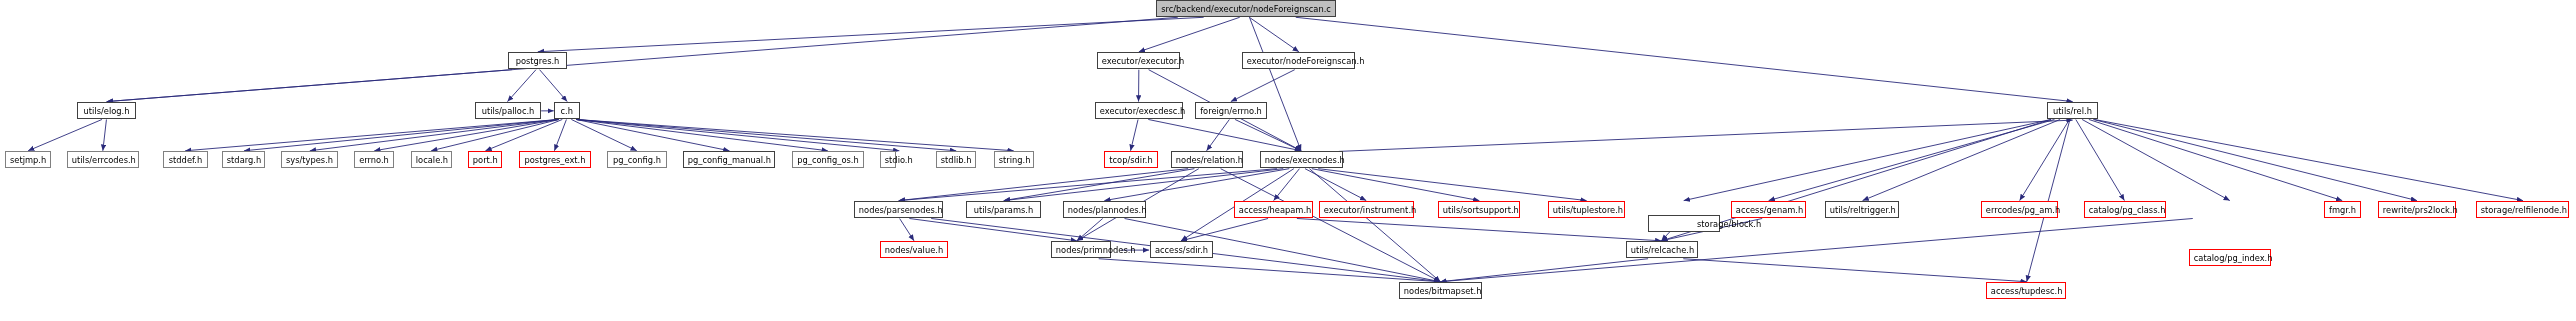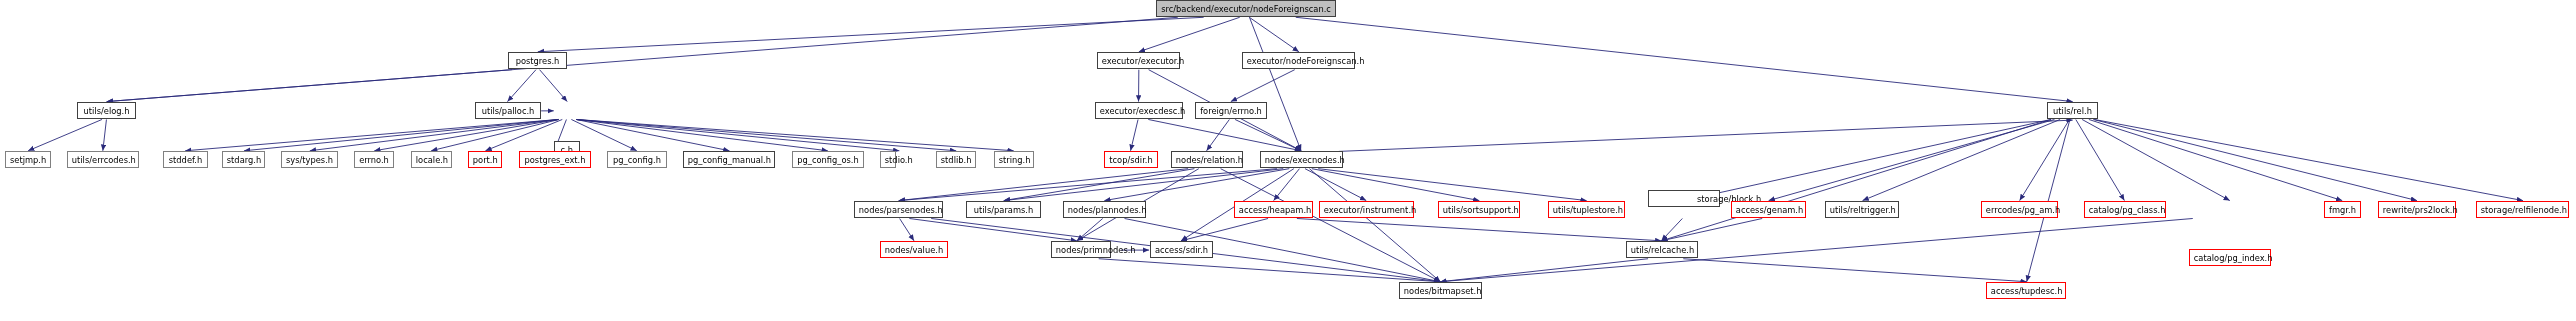--- a/index.html
+++ b/index.html
@@ -95,21 +95,21 @@
       <path d="M2635.32,405 L3173,441" stroke="#2a2a7a" stroke-width="1.4" fill="none" marker-end="url(#ah)"></path>
       <path d="M3433,342 L2255,441" stroke="#2a2a7a" stroke-width="1.4" fill="none" marker-end="url(#ah)"></path>
     </svg>
   <div id="nodes-layer">
       <div class="node root" style="left: 1156px; top: 0px; width: 180px;">src/backend/executor/nodeForeignscan.c</div>
       <div class="node dark" style="left: 508px; top: 52px; width: 59px;">postgres.h</div>
       <div class="node dark" style="left: 1097px; top: 52px; width: 83px;">executor/executor.h</div>
       <div class="node dark" style="left: 1242px; top: 52px; width: 113px;">executor/nodeForeignscan.h</div>
       <div class="node dark" style="left: 77px; top: 102px; width: 59px;">utils/elog.h</div>
       <div class="node dark" style="left: 475px; top: 102px; width: 66px;">utils/palloc.h</div>
-      <div class="node dark" style="left: 554px; top: 102px; width: 25.5px; margin-top: 39px;">c.h</div>
+      <div class="node dark" style="left: 554px; top: 102px; width: 25.5px;">c.h</div>
       <div class="node dark" style="left: 1095px; top: 102px; width: 88px;">executor/execdesc.h</div>
       <div class="node dark" style="left: 1195px; top: 102px; width: 72px;">foreign/errno.h</div>
       <div class="node dark" style="left: 2047px; top: 102px; width: 51px;">utils/rel.h</div>
       <div class="node" style="left: 5.1px; top: 151px; width: 46px;">setjmp.h</div>
       <div class="node" style="left: 67px; top: 151px; width: 72px;">utils/errcodes.h</div>
       <div class="node" style="left: 163px; top: 151px; width: 45px;">stddef.h</div>
       <div class="node" style="left: 222px; top: 151px; width: 43px;">stdarg.h</div>
       <div class="node" style="left: 281px; top: 151px; width: 57px;">sys/types.h</div>
       <div class="node" style="left: 354px; top: 151px; width: 40px;">errno.h</div>
       <div class="node" style="left: 411px; top: 151px; width: 41px;">locale.h</div>
@@ -124,21 +124,21 @@
       <div class="node red" style="left: 1104px; top: 151px; width: 54px;">tcop/sdir.h</div>
       <div class="node dark" style="left: 1171px; top: 151px; width: 72px;">nodes/relation.h</div>
       <div class="node dark" style="left: 1260px; top: 151px; width: 83px;">nodes/execnodes.h</div>
       <div class="node dark" style="left: 854px; top: 201px; width: 89px;">nodes/parsenodes.h</div>
       <div class="node dark" style="left: 966px; top: 201px; width: 75px;">utils/params.h</div>
       <div class="node dark" style="left: 1063px; top: 201px; width: 83px;">nodes/plannodes.h</div>
       <div class="node red" style="left: 1234px; top: 201px; width: 79px;">access/heapam.h</div>
       <div class="node red" style="left: 1319px; top: 201px; width: 95px;">executor/instrument.h</div>
       <div class="node red" style="left: 1438px; top: 201px; width: 82px;">utils/sortsupport.h</div>
       <div class="node red" style="left: 1548px; top: 201px; width: 77px;">utils/tuplestore.h</div>
-      <div class="node dark" style="left: 1648px; top: 190px; width: 72px; padding-left: 48px;">storage/block.h</div>
+      <div class="node dark" style="left: 1648px; top: 215px; width: 72px; padding-left: 48px;">storage/block.h</div>
       <div class="node red" style="left: 1731px; top: 201px; width: 75px;">access/genam.h</div>
       <div class="node dark" style="left: 1825px; top: 201px; width: 74px;">utils/reltrigger.h</div>
       <div class="node red" style="left: 1981px; top: 201px; width: 77px;">errcodes/pg_am.h</div>
       <div class="node red" style="left: 2084px; top: 201px; width: 82px;">catalog/pg_class.h</div>
       <div class="node red" style="left: 2189px; top: 201px; width: 82px; margin-top: 48px;">catalog/pg_index.h</div>
       <div class="node red" style="left: 2324px; top: 201px; width: 37px;">fmgr.h</div>
       <div class="node red" style="left: 2378px; top: 201px; width: 78px;">rewrite/prs2lock.h</div>
       <div class="node red" style="left: 2476px; top: 201px; width: 93px;">storage/relfilenode.h</div>
       <div class="node red" style="left: 880px; top: 241px; width: 68px;">nodes/value.h</div>
       <div class="node dark" style="left: 1051px; top: 241px; width: 60px; text-align: right;">nodes/primnodes.h</div>

